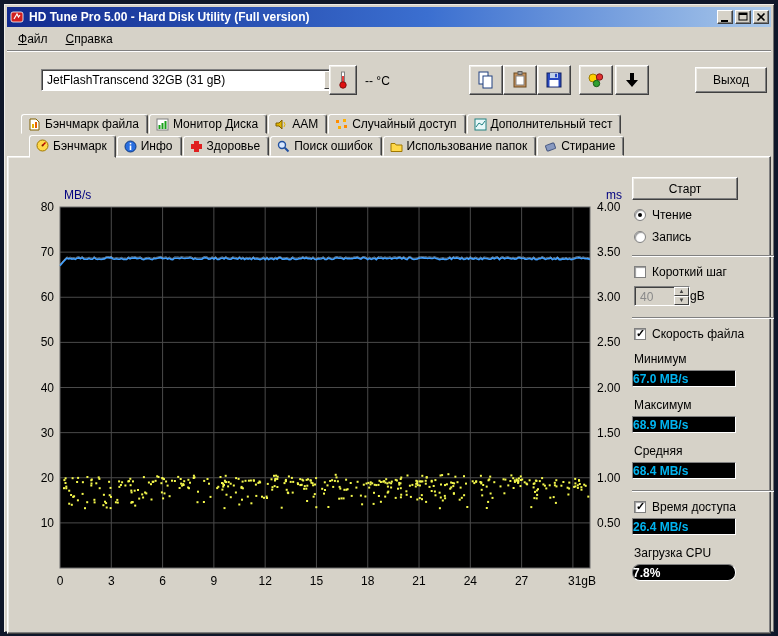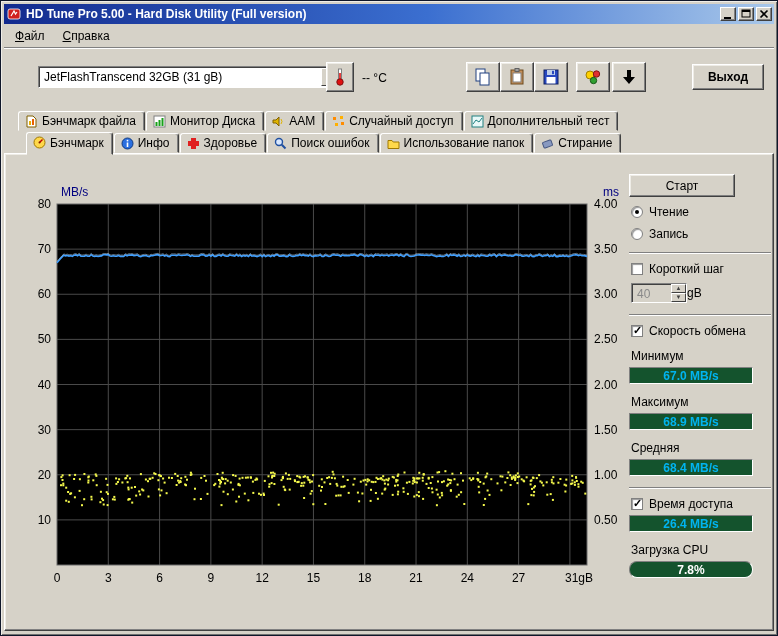--- a/index.html
+++ b/index.html
@@ -1,20 +1,20 @@
 <!DOCTYPE html>
 <html style="--val-speed: #00b4f0; --val-access: #ffe400; --val-cpu: #ffffff;"><head>
 <meta charset="utf-8">
 <style>
   html,body{margin:0;padding:0;background:#808080;}
   body{font-family:"Liberation Sans",sans-serif;}
   *{box-sizing:border-box;}
 
   .window{position:relative;width:778px;height:636px;background:#d6d2c8;
-    border:1px solid #0f172a;padding:3px;
+    border:4px solid #0f172a;padding:3px;
     box-shadow:inset 1px 1px 0 #efede8, inset -1px -1px 0 #6f6f6f;}
 
   
   .titlebar{height:20px;display:flex;align-items:center;padding:0 2px;
     background:linear-gradient(90deg,#122a8e 0%,#3b6fd0 55%,#a9c8ea 100%);}
   .app-icon{width:16px;height:16px;display:flex;align-items:center;justify-content:center;}
   .title-text{color:#fff;font-weight:bold;font-size:12px;margin-left:4px;flex:1;
     white-space:nowrap;overflow:hidden;}
   .tb-btn{width:16px;height:14px;margin-left:2px;display:flex;align-items:center;justify-content:center;
     background:#d6d2c8;border:1px solid;border-color:#fff #404040 #404040 #fff;
@@ -39,21 +39,21 @@
     border:1px solid;border-color:#fff #404040 #404040 #fff;
     box-shadow:inset -1px -1px 0 #808080, inset 1px 1px 0 #eeece6;
     display:flex;align-items:center;justify-content:center;padding:0;}
   .temp-btn{left:322px;width:28px;}
   .temp-text{position:absolute;left:358px;top:23px;font-size:12px;}
   .btn-copy{left:462px;} .btn-clip{left:496px;} .btn-save{left:530px;}
   .btn-opt{left:572px;} .btn-arrow{left:608px;}
   .exit-btn{position:absolute;left:688px;top:16px;width:72px;height:26px;background:#d6d2c8;
     border:1px solid;border-color:#fff #404040 #404040 #fff;
     box-shadow:inset -1px -1px 0 #808080, inset 1px 1px 0 #eeece6;font-size:12px;
-    font-family:"Liberation Sans",sans-serif;font-weight:bold;}
+    font-family:"Liberation Sans",sans-serif;}
 
   
   .tab-rows{position:relative;}
   .tab-row{display:flex;align-items:flex-end;height:21px;}
   .tab-row1{padding-left:14px;}
   .tab-row2{padding-left:22px;height:22px;}
   .tab{display:inline-flex;align-items:center;gap:4px;padding:0 8px 0 6px;font-size:12px;
     background:#d6d2c8;height:20px;margin-right:1px;white-space:nowrap;cursor:default;
     border:1px solid;border-color:#fff #404040 #d6d2c8 #fff;border-radius:3px 3px 0 0;
     box-shadow:inset -1px 0 0 #808080;}
@@ -85,21 +85,21 @@
   .spin-row{display:flex;align-items:center;margin:7px 0 0 4px;}
   .spinbox{width:56px;height:20px;background:#d6d2c8;display:flex;
     border:1px solid;border-color:#808080 #fff #fff #808080;box-shadow:inset 1px 1px 0 #404040;}
   .spin-val{flex:1;font-size:12px;color:#8a8a8a;padding:3px 0 0 5px;}
   .spin-btns{width:15px;display:flex;flex-direction:column;}
   .spin-up,.spin-down{flex:1;background:#d6d2c8;border:1px solid;
     border-color:#fff #404040 #404040 #fff;font-size:6px;line-height:5px;color:#404040;
     display:flex;align-items:center;justify-content:center;padding:0;}
   .unit-label{font-size:12px;}
   .stat-label{font-size:12px;margin:11px 0 0 4px;}
-  .value-box{width:124px;height:17px;margin:4px 0 0 2px;background:#14532d;text-align:center;
+  .value-box{width:104px;height:17px;margin:4px 0 0 2px;background:#000000;
     font-size:12px;font-weight:bold;line-height:16px;
     border:1px solid;border-color:#808080 #fff #fff #808080;}
   .val-speed{color:var(--val-speed,#00b4f0);}
   .val-access{color:var(--val-access,#ffe400);}
   .val-cpu{color:var(--val-cpu,#ffffff);border-radius:8px;}
 </style>
 </head>
 <body>
 
 <div class="window">
@@ -784,21 +784,21 @@
             <button class="spin-down">▼</button>
           </span>
         </span>
         <span class="unit-label">gB</span>
       </div>
 
       <div class="divider"></div>
 
       <div class="check-row">
         <span class="checkbox checked"></span>
-        <span>Скорость обмена</span>
+        <span>Скорость файла</span>
       </div>
 
       <div class="stat-label">Минимум</div>
       <div class="value-box val-speed">67.0 MB/s</div>
       <div class="stat-label">Максимум</div>
       <div class="value-box val-speed">68.9 MB/s</div>
       <div class="stat-label">Средняя</div>
       <div class="value-box val-speed">68.4 MB/s</div>
 
       <div class="divider"></div>

